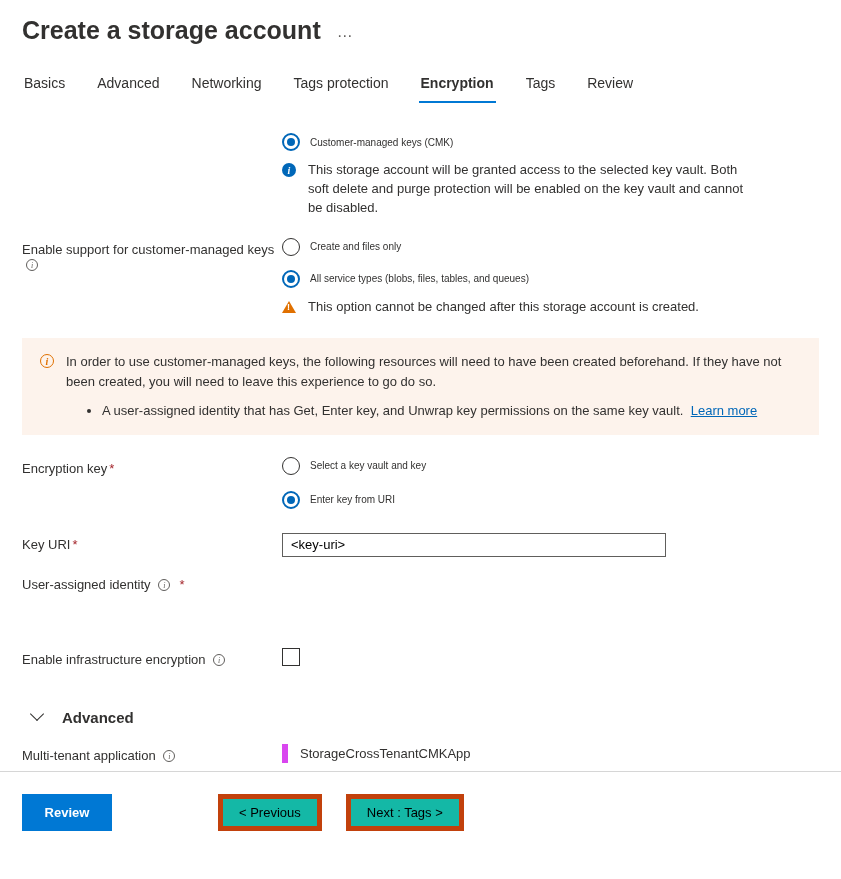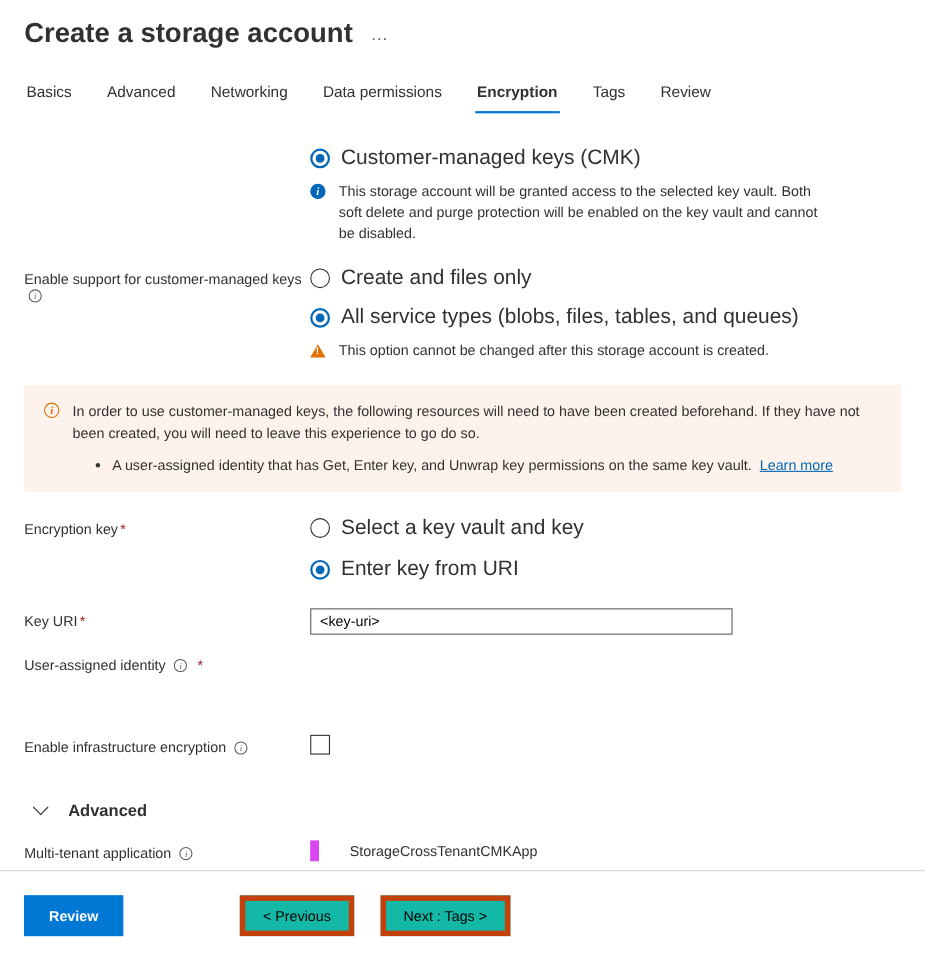--- a/index.html
+++ b/index.html
@@ -74,21 +74,21 @@
     color: #323130;
   }
   .form-control-col {
     flex: 1;
   }
   .radio-row {
     display: flex;
     align-items: center;
     gap: 10px;
     margin-bottom: 10px;
-    font-size: 19px;
+    font-size: 10px;
   }
   .radio-outer {
     width: 18px;
     height: 18px;
     border-radius: 50%;
     display: flex;
     align-items: center;
     justify-content: center;
     flex-shrink: 0;
   }
@@ -231,22 +231,22 @@
     border-left: 1.5px solid #323130;
     border-bottom: 1.5px solid #323130;
     transform: rotate(-45deg);
     top: -2px;
   }
   .section-header-text {
     font-size: 15px;
     font-weight: 600;
   }
   .mt-app-block {
-    border-left: 8px solid #d946ef;
-    padding: 2px 0 2px 28px;
+    border-left: 6px solid #d946ef;
+    padding: 2px 0 2px 12px;
   }
   .divider {
     border: none;
     border-top: 1px solid #d6d6d6;
     margin: 6px 0 0 0;
   }
   .footer {
     display: flex;
     gap: 106px;
     padding: 22px 22px 30px 22px;
@@ -275,21 +275,21 @@
 
   <div class="page-title-row">
     <h1 class="page-title">Create a storage account</h1>
     <span class="more-dots">…</span>
   </div>
 
   <div class="tabs">
     <div class="tab">Basics</div>
     <div class="tab">Advanced</div>
     <div class="tab">Networking</div>
-    <div class="tab">Data permissions</div>
+    <div class="tab">Tags protection</div>
     <div class="tab active">Encryption</div>
     <div class="tab">Tags</div>
     <div class="tab">Review</div>
   </div>
 
   <div class="form-row">
     <div class="form-label-col"></div>
     <div class="form-control-col">
       <div class="radio-row">
         <div class="radio-outer checked">

